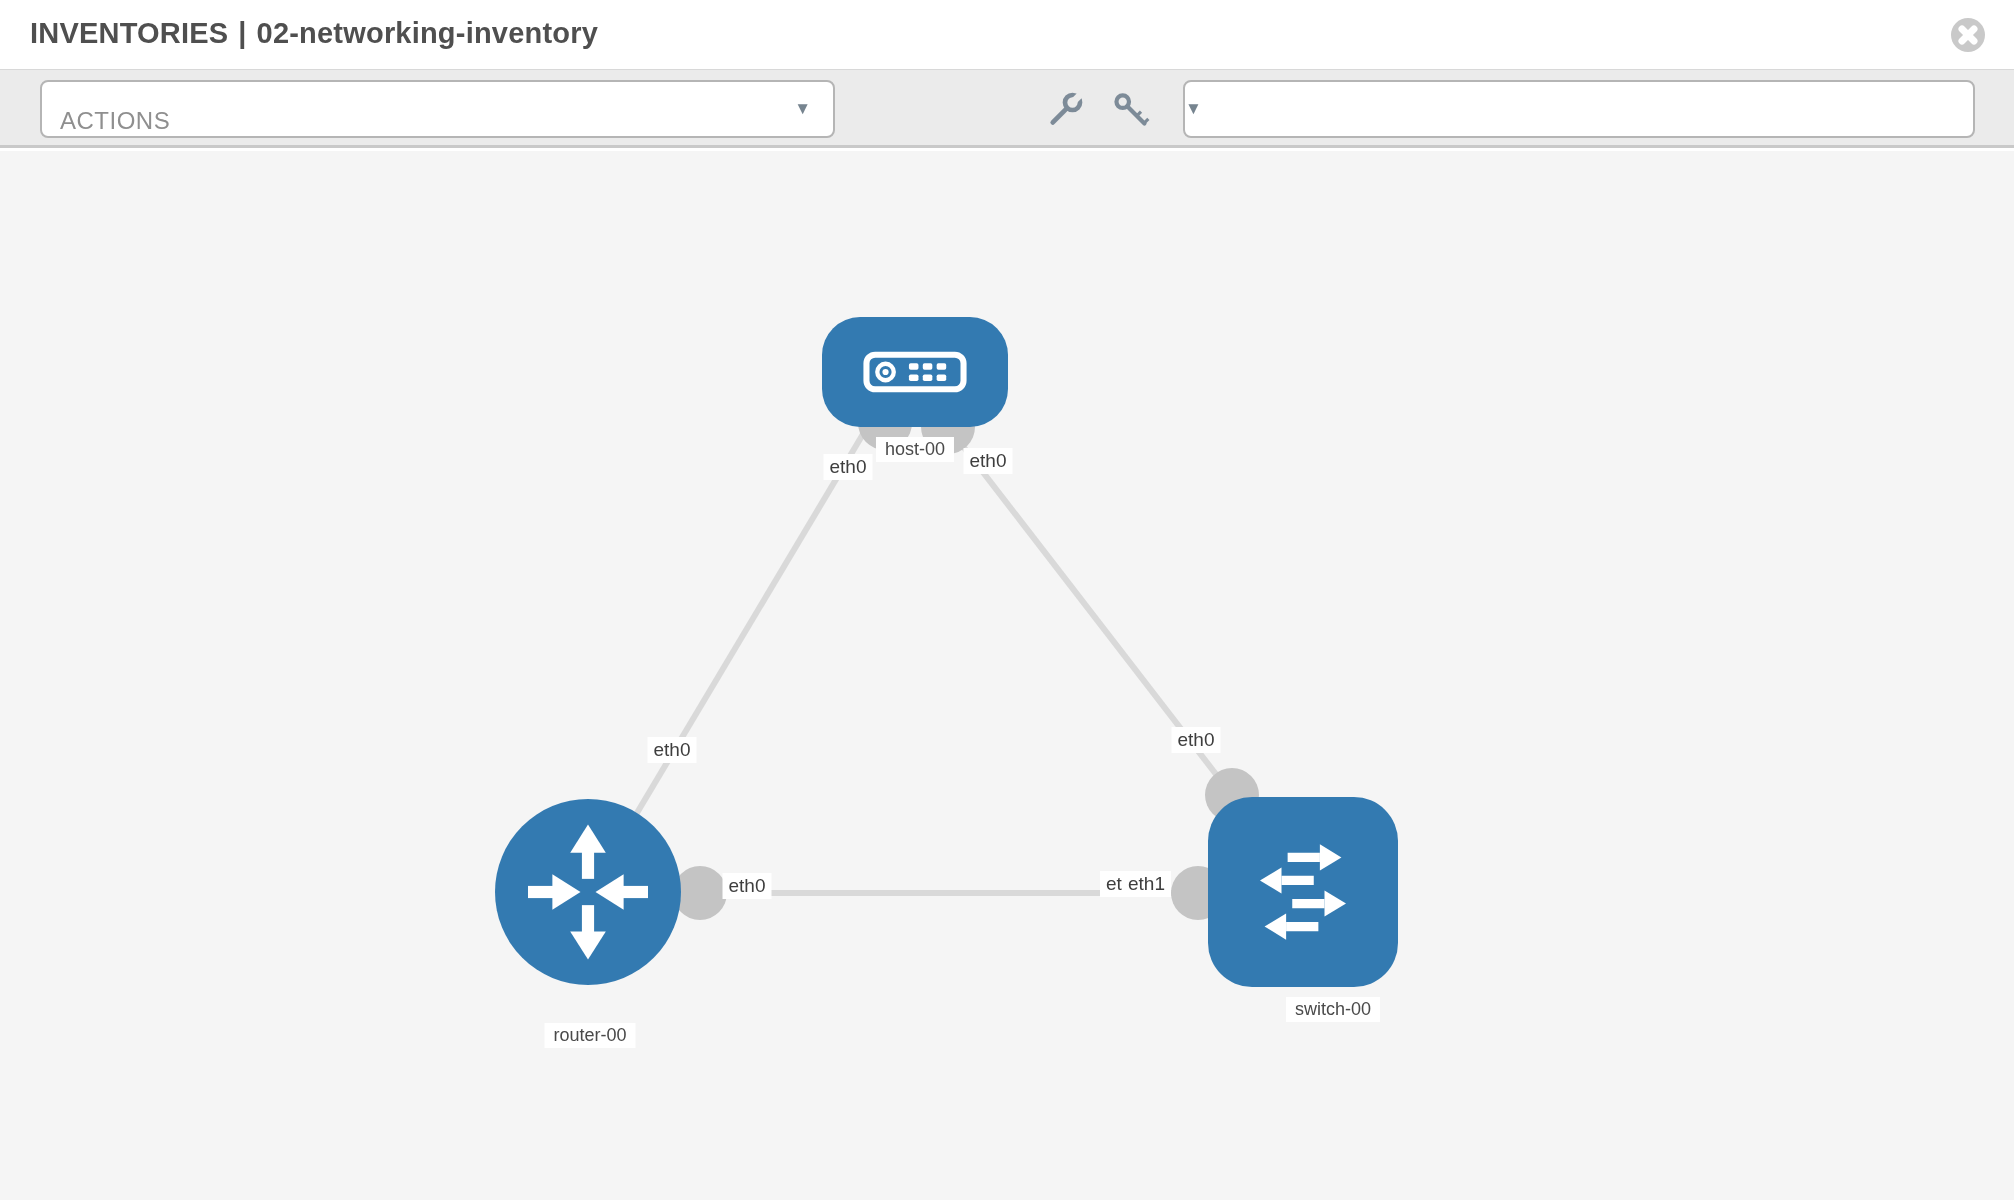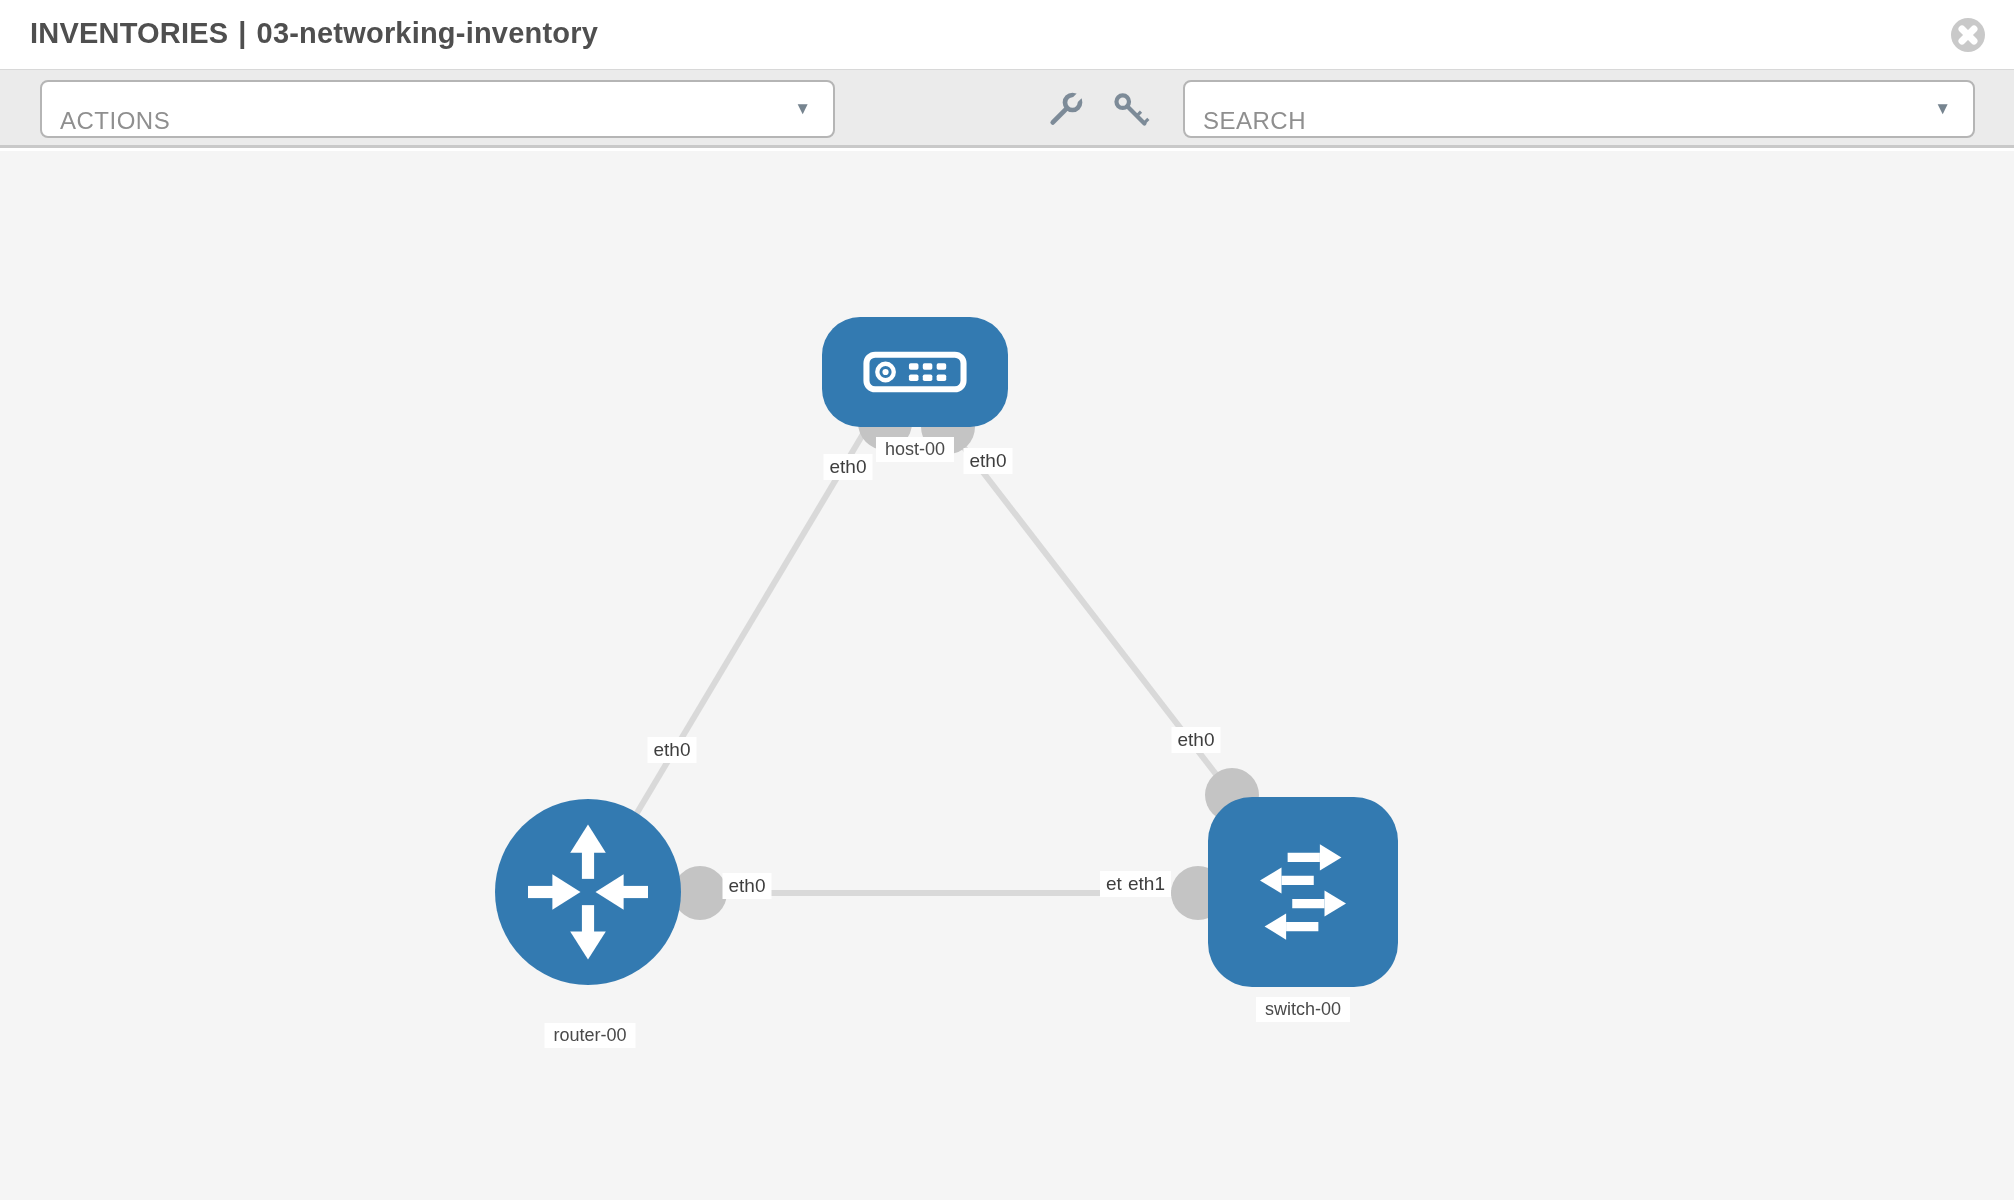--- a/index.html
+++ b/index.html
@@ -28,40 +28,40 @@
   .edges { position:absolute; left:0; top:0; width:2014px; height:1049px; }
 
   .node { position:absolute; background:#337ab1; display:flex; align-items:center; justify-content:center; cursor:pointer; }
   .node-host   { left:822px; top:166px; width:186px; height:110px; border-radius:38px; }
   .node-router { left:495px; top:648px; width:186px; height:186px; border-radius:50%; }
   .node-switch { left:1208px; top:646px; width:190px; height:190px; border-radius:44px; }
 
   .nlabel { position:absolute; transform:translateX(-50%); background:#fff; color:#4a4a4a; font-size:18px; padding:2px 9px; white-space:nowrap; }
   .lbl-host   { left:915px;  top:286px; }
   .lbl-router { left:590px;  top:843px;margin-top:29px; }
-  .lbl-switch { left:1303px; top:846px; }
+  .lbl-switch { left:1333px; top:846px; }
 
   .iflabel { position:absolute; background:#fff; color:#3e3e3e; font-size:19px; padding:2px 6px; white-space:nowrap; }
   .ctr { transform:translateX(-50%);text-align:center; }
   .if-hr-h { left:848px;  top:303px; }   
   .if-hs-h { left:988px;  top:297px; }   
   .if-hr-r { left:672px;  top:586px; }   
   .if-rs-r { left:747px;  top:722px; }   
   .if-hs-s { left:1196px; top:576px; }   
   .if-rs-s-under { left:1100px; top:720px; transform:none; z-index:1; }
   .if-rs-s-over  { left:1122px; top:720px; transform:none; z-index:2; }
 </style>
 </head>
 <body>
 
 <div class="screen">
 
   <div class="hdr">
     <div class="hdr-title">
-      <span>INVENTORIES</span><span class="sep">|</span><span>03-networking-inventory</span>
+      <span>INVENTORIES</span><span class="sep">|</span><span>02-networking-inventory</span>
     </div>
     <button class="close-btn">
       <svg width="38" height="38" viewBox="0 0 38 38">
         <circle cx="19" cy="19" r="17" fill="#c9c9c9"></circle>
         <line x1="13" y1="13" x2="25" y2="25" stroke="#fff" stroke-width="7" stroke-linecap="round"></line>
         <line x1="25" y1="13" x2="13" y2="25" stroke="#fff" stroke-width="7" stroke-linecap="round"></line>
       </svg>
     </button>
   </div>
 
@@ -82,21 +82,20 @@
     <button class="tool-icon-btn btn-key">
       <svg width="40" height="40" viewBox="0 0 512 512">
         <circle cx="150" cy="150" r="80" fill="none" stroke="#7d8b98" stroke-width="54"></circle>
         <line x1="208" y1="208" x2="428" y2="428" stroke="#7d8b98" stroke-width="54" stroke-linecap="round"></line>
         <line x1="330" y1="330" x2="384" y2="276" stroke="#7d8b98" stroke-width="40"></line>
         <line x1="424" y1="424" x2="478" y2="370" stroke="#7d8b98" stroke-width="40"></line>
       </svg>
     </button>
 
     <div class="select-box sel-search">
-      <span class="lbl">SEARCH</span>
       <span class="caret">▼</span>
     </div>
   </div>
 
   <div class="canvas">
 
     <svg class="edges" viewBox="0 0 2014 1049">
 
       <line x1="872" y1="268" x2="588" y2="744" stroke="#d9d9d9" stroke-width="6"></line>
       <line x1="945" y1="272" x2="1232" y2="644" stroke="#d9d9d9" stroke-width="6"></line>

